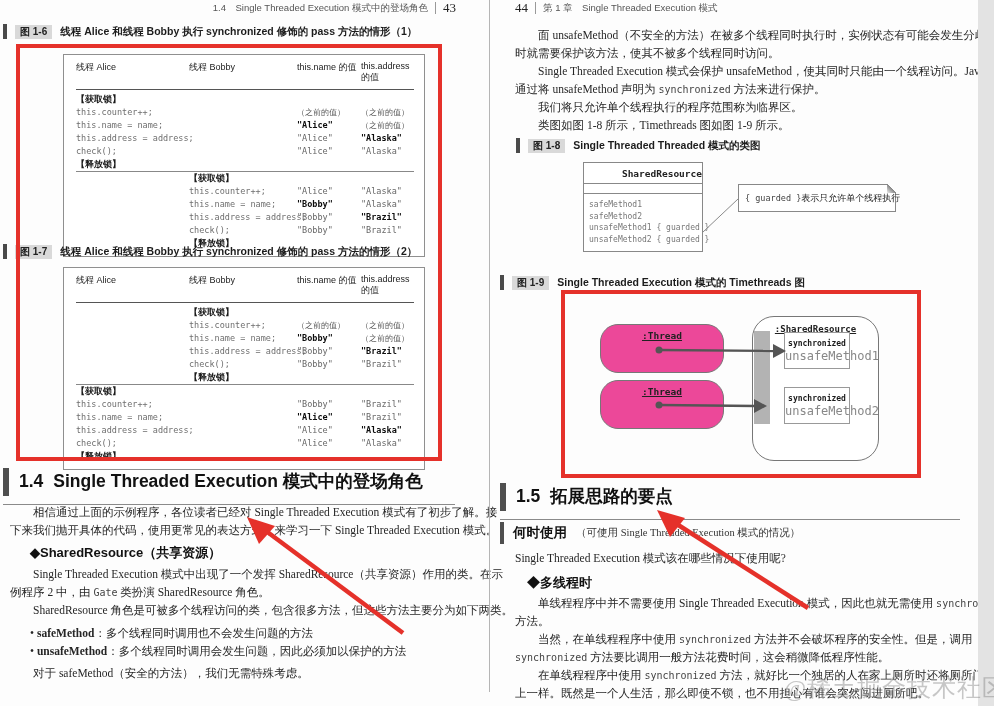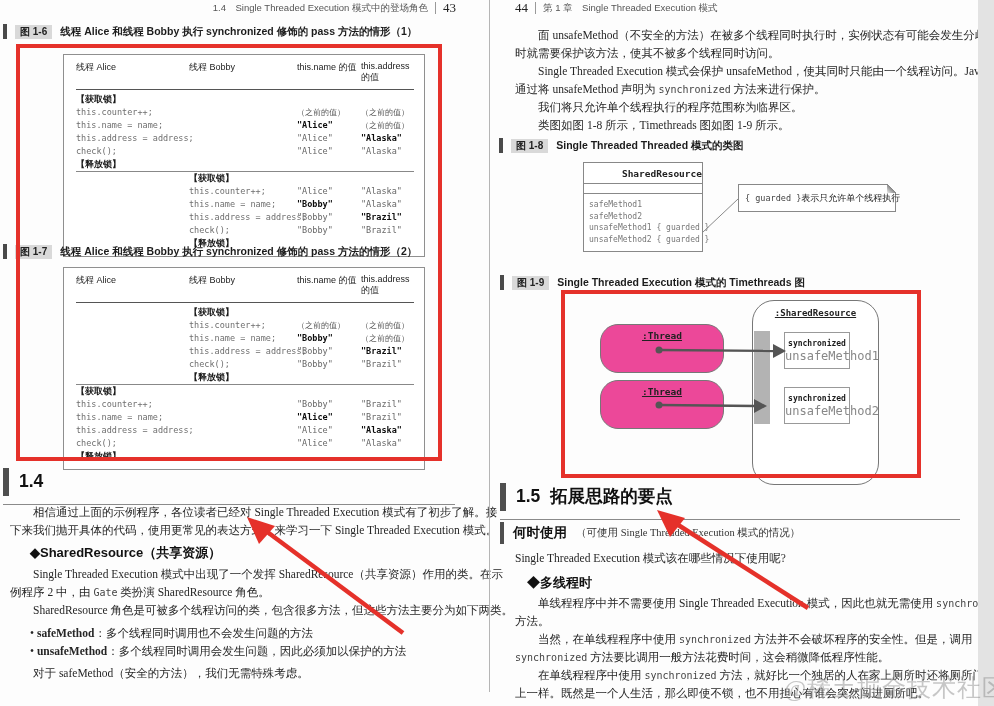--- a/index.html
+++ b/index.html
@@ -69,21 +69,21 @@
   .note .fold{position:absolute;top:-1px;right:-1px;width:9px;height:9px;
         background:linear-gradient(225deg,#fdfdfd 46%,#888 50%,#f0f0f0 100%);}
   .note .ntxt{font-size:9px;color:#222;white-space:nowrap;}
   .note .ntxt .mono-inline{font-size:8.5px;}
 
   
   .tbox{position:absolute;border:1px solid #777;border-radius:18px;background:#ec4899;width:124px;height:49px;box-sizing:border-box;}
   .tbox .tl{text-align:center;margin-top:5px;font-family:"DejaVu Sans Mono",monospace;font-weight:bold;
             font-size:9.5px;color:#222;text-decoration:underline;}
   .sharedbox{position:absolute;border:1px solid #777;border-radius:22px;background:#fff;
-             width:127px;height:185px;box-sizing:border-box;}
+             width:127px;height:145px;box-sizing:border-box;margin-top:16px;}
   .sharedbox .tl{text-align:center;margin-top:7px;font-family:"DejaVu Sans Mono",monospace;font-weight:bold;
              font-size:9px;color:#222;text-decoration:underline;white-space:nowrap;}
   .graybar{position:absolute;width:16px;height:93px;background:#b3b3b3;}
   .syncbox{position:absolute;border:1px solid #999;background:#fff;width:66px;height:37px;
            box-sizing:border-box;text-align:center;padding-top:5px;}
   .syncbox .s1{font-family:"DejaVu Sans Mono",monospace;font-weight:bold;font-size:8px;color:#1a1a1a;line-height:12px;}
   .syncbox .s2{font-family:"DejaVu Sans Mono",monospace;font-size:12px;color:#888;line-height:12px;}
 
   .watermark{position:absolute;left:784px;top:672px;font-size:24px;letter-spacing:1px;
              color:rgba(130,130,130,0.45);font-family:"Liberation Serif",serif;white-space:nowrap;}
@@ -276,20 +276,21 @@
             <span class="tc tc-b code"></span>
             <span class="tc tc-n"></span>
             <span class="tc tc-d"></span>
           </div>
         </div>
     </div>
 
     <div class="sechead" style="left:3px;top:468px;width:452px;">
       <span class="dbar"></span>
       <span class="num">1.4</span>
+      <span class="ttl">Single Threaded Execution 模式中的登场角色</span>
     </div>
 
     <div class="bodyblock" style="left:10px;top:503px;width:448px;">
       <div class="ln ind">相信通过上面的示例程序，各位读者已经对 Single Threaded Execution 模式有了初步了解。接</div>
       <div class="ln">下来我们抛开具体的代码，使用更常见的表达方式，来学习一下 Single Threaded Execution 模式。</div>
       <div class="ln diamond" style="margin:5px 0 3px 20px;">◆SharedResource（共享资源）</div>
       <div class="ln ind">Single Threaded Execution 模式中出现了一个发挥 SharedResource（共享资源）作用的类。在示</div>
       <div class="ln"><span>例程序 2 中，由 </span><span class="mono-inline">Gate</span><span> 类扮演 SharedResource 角色。</span></div>
       <div class="ln ind">SharedResource 角色是可被多个线程访问的类，包含很多方法，但这些方法主要分为如下两类。</div>
       <div class="ln bull" style="margin-top:5px;"><span>• </span><span class="bold-inline">safeMethod</span><span>：多个线程同时调用也不会发生问题的方法</span></div>
@@ -308,21 +309,21 @@
 
     <div class="bodyblock" style="left:18px;top:26px;width:450px;">
       <div class="ln ind">面 unsafeMethod（不安全的方法）在被多个线程同时执行时，实例状态有可能会发生分歧。这</div>
       <div class="ln">时就需要保护该方法，使其不被多个线程同时访问。</div>
       <div class="ln ind">Single Threaded Execution 模式会保护 unsafeMethod，使其同时只能由一个线程访问。Java 则是</div>
       <div class="ln"><span>通过将 unsafeMethod 声明为 </span><span class="mono-inline">synchronized</span><span> 方法来进行保护。</span></div>
       <div class="ln ind">我们将只允许单个线程执行的程序范围称为临界区。</div>
       <div class="ln ind">类图如图 1-8 所示，Timethreads 图如图 1-9 所示。</div>
     </div>
 
-    <div class="figlabel" style="left:2px;top:138px;">
+    <div class="figlabel" style="left:19px;top:138px;">
       <span class="dbar"></span>
       <span class="chip">图 1-8</span>
       <span class="cap">Single Threaded Threaded 模式的类图</span>
     </div>
 
     <div class="clsbox" style="left:86px;top:162px;">
       <div class="ctitle">SharedResource</div>
       <div class="cempty"></div>
       <div class="cmethods">
         <div class="cm">safeMethod1</div>

